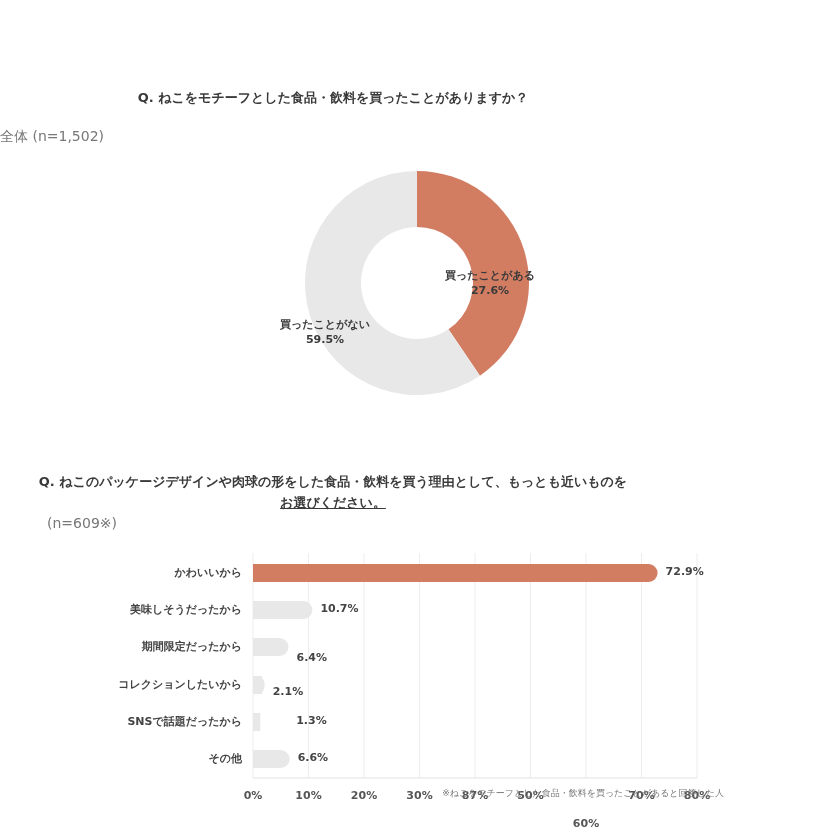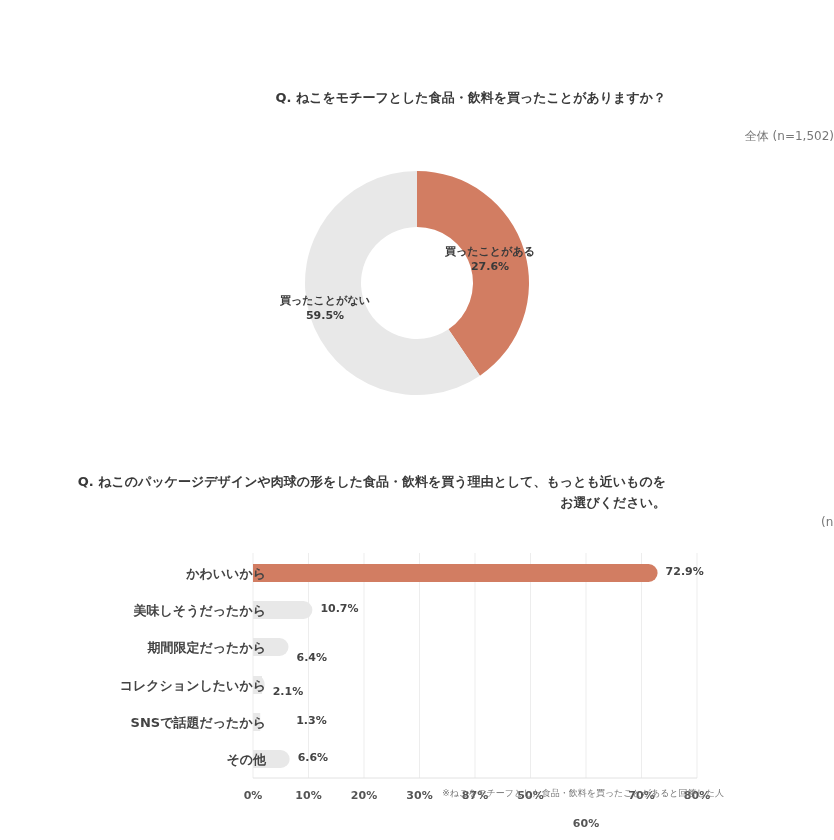--- a/index.html
+++ b/index.html
@@ -1,23 +1,23 @@
 <!DOCTYPE html>
 <html><head>
 <meta charset="utf-8">
 <style>
   html, body { margin: 0; padding: 0; background: #ffffff; }
   body { width: 834px; height: 840px; position: relative; overflow: hidden;
          font-family: "DejaVu Sans", "Liberation Sans", sans-serif; color: #3a3a3a; }
-  .title { position: absolute; left: 0; width: 666px; text-align: right; font-weight: bold; font-size: 13px; color: #3a3a3a; }
-  .sub { position: absolute; left: 0; width: 834px; text-align: right; font-size: 12px; color: #777; }
+  .title { position: absolute; left: 0; width: 666px; text-align: center; font-weight: bold; font-size: 13px; color: #3a3a3a; }
+  .sub { position: absolute; left: 0; width: 834px; text-align: left; font-size: 14px; color: #777; }
   #donut { position: absolute; left: 0; top: 0; }
-  .dlabel { position: absolute; text-align: center; font-size: 11px; font-weight: bold; color: #3a3a3a; line-height: 15px; }
+  .dlabel { position: absolute; text-align: center; font-size: 11px; font-weight: bold; color: #3a3a3a; line-height: 15px; margin-top: 24px; }
   #bars { position: absolute; left: 0; top: 0; }
-  .cat { position: absolute; right: 568px; font-size: 13px; font-weight: bold; color: #444; text-align: right; white-space: nowrap; }
+  .cat { position: absolute; right: 592px; font-size: 11px; font-weight: bold; color: #444; text-align: right; white-space: nowrap; }
   .val { position: absolute; font-size: 11px; font-weight: bold; color: #444; white-space: nowrap; }
   .tick { position: absolute; font-size: 11px; font-weight: bold; color: #555; width: 40px; text-align: center; }
   .note { position: absolute; right: 110px; top: 787px; font-size: 9px; color: #777; }
 </style>
 </head>
 <body>
 
 <div class="title" style="top:89px;">Q. ねこをモチーフとした食品・飲料を買ったことがありますか？</div>
 <div class="sub" style="top:128px;">全体 (n=1,502)</div>
 
@@ -28,21 +28,21 @@
 <div class="dlabel" style="left:440px; top:244px; width:100px;">
   <div>買ったことがある</div>
   <div>27.6%</div>
 </div>
 <div class="dlabel" style="left:275px; top:293px; width:100px;">
   <div>買ったことがない</div>
   <div>59.5%</div>
 </div>
 
 <div class="title" style="top:473px;">Q.  ねこのパッケージデザインや肉球の形をした食品・飲料を買う理由として、もっとも近いものを</div>
-<div class="title" style="top:494px;">お選びください。</div>
+<div class="title" style="top:494px;text-decoration:underline;">お選びください。</div>
 <div class="sub" style="top:515px;margin-left:47px;">(n=609※)</div>
 
 <svg id="bars" width="834" height="840">
     <line x1="253" x2="253" y1="553" y2="778" stroke="#EDEDED" stroke-width="1"></line>
     <line x1="308.5" x2="308.5" y1="553" y2="778" stroke="#EDEDED" stroke-width="1"></line>
     <line x1="364" x2="364" y1="553" y2="778" stroke="#EDEDED" stroke-width="1"></line>
     <line x1="419.5" x2="419.5" y1="553" y2="778" stroke="#EDEDED" stroke-width="1"></line>
     <line x1="475" x2="475" y1="553" y2="778" stroke="#EDEDED" stroke-width="1"></line>
     <line x1="530.5" x2="530.5" y1="553" y2="778" stroke="#EDEDED" stroke-width="1"></line>
     <line x1="586" x2="586" y1="553" y2="778" stroke="#EDEDED" stroke-width="1"></line>

